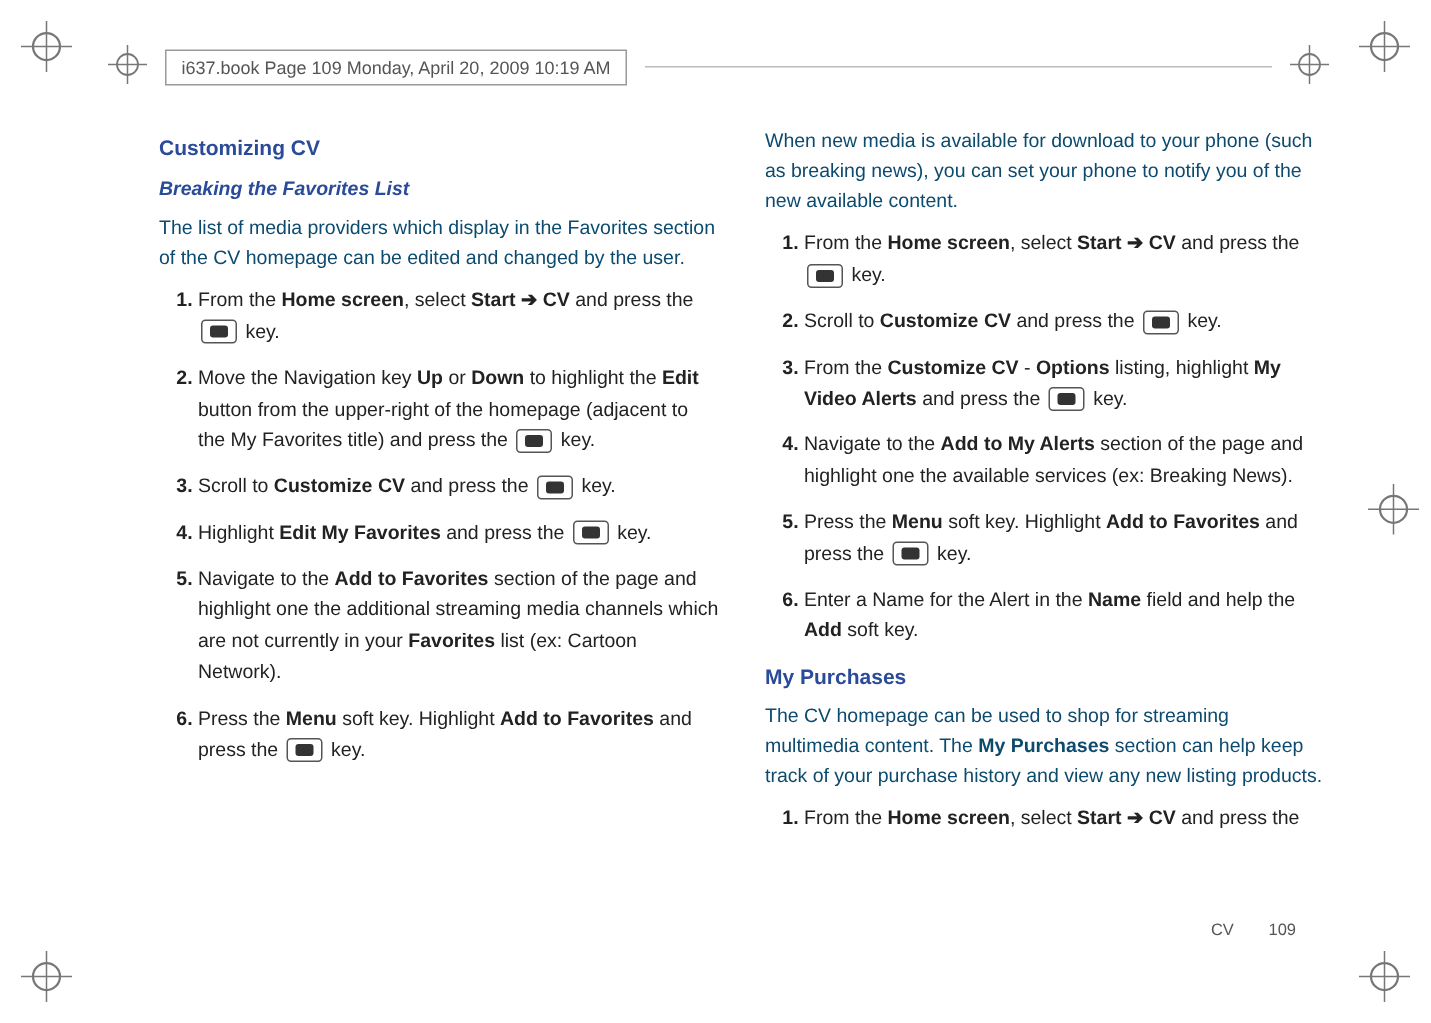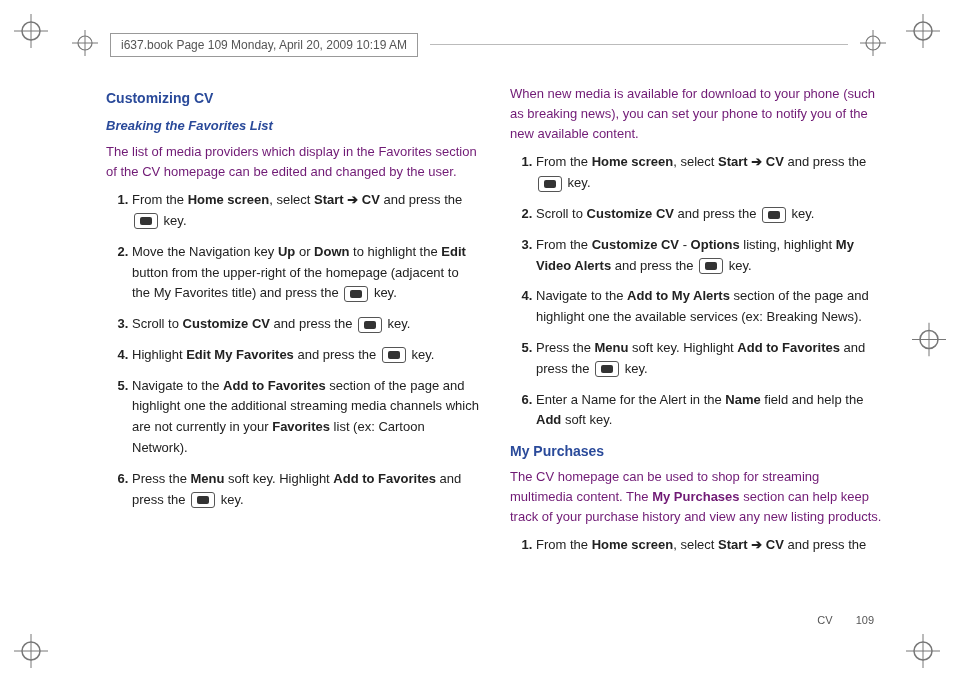--- a/index.html
+++ b/index.html
@@ -75,21 +75,21 @@
     font-weight: bold;
   }
   h3.sub {
     color: #2a4a9a;
     font-style: italic;
     font-size: 13px;
     margin: 6px 0 6px 0;
   }
   p.intro {
     margin: 4px 0 8px 0;
-    color: #701a75;
+    color: #0c4a6e;
   }
   ol.steps {
     margin: 0;
     padding-left: 26px;
   }
   ol.steps li {
     margin-bottom: 10px;
     line-height: 1.6;
   }
   ol.steps li::marker {
@@ -110,21 +110,21 @@
   }
   .key-icon::after {
     content:"";
     position:absolute;
     top: 3px; bottom: 3px; left: 5px; right: 5px;
     background: #333;
     border-radius: 2px;
   }
   .footer {
     position: absolute;
-    right: 80px;
+    right: 90px;
     bottom: 56px;
     font-size: 11px;
     color: #555;
   }
   .footer .sect { margin-right: 20px; }
 </style>
 </head>
 <body>
 
 <div class="crop-mark cm-tl">

